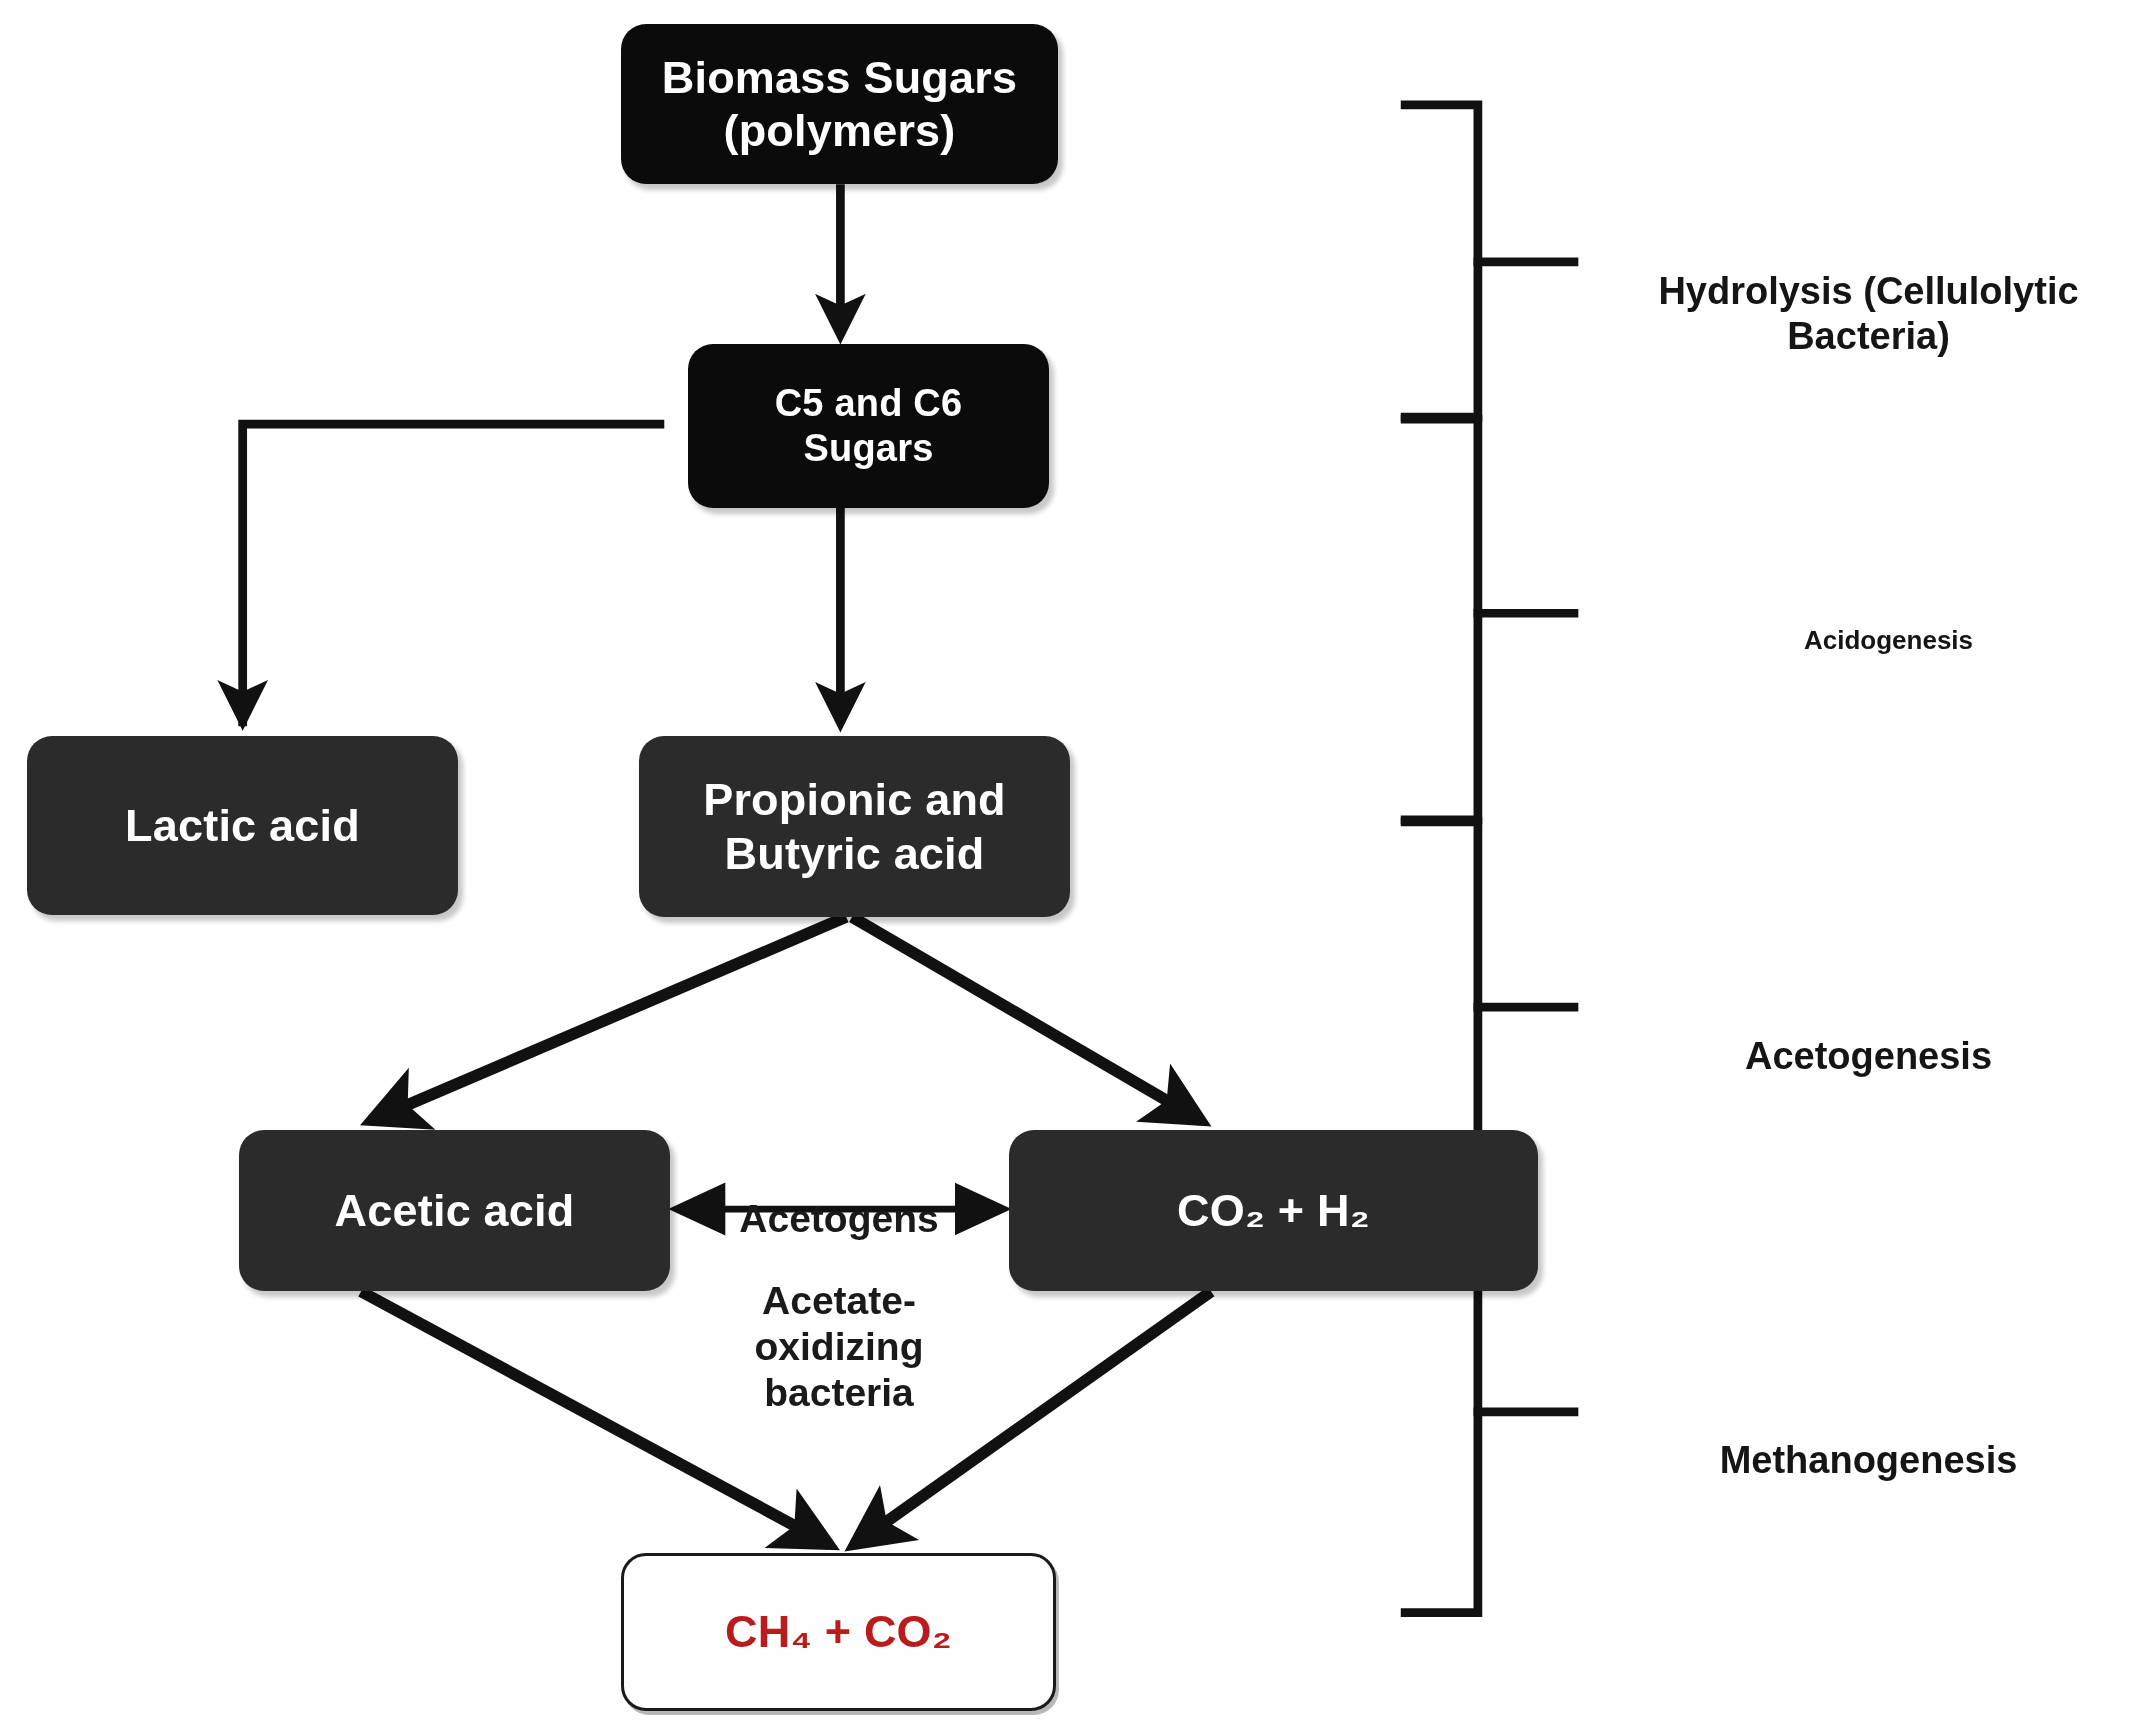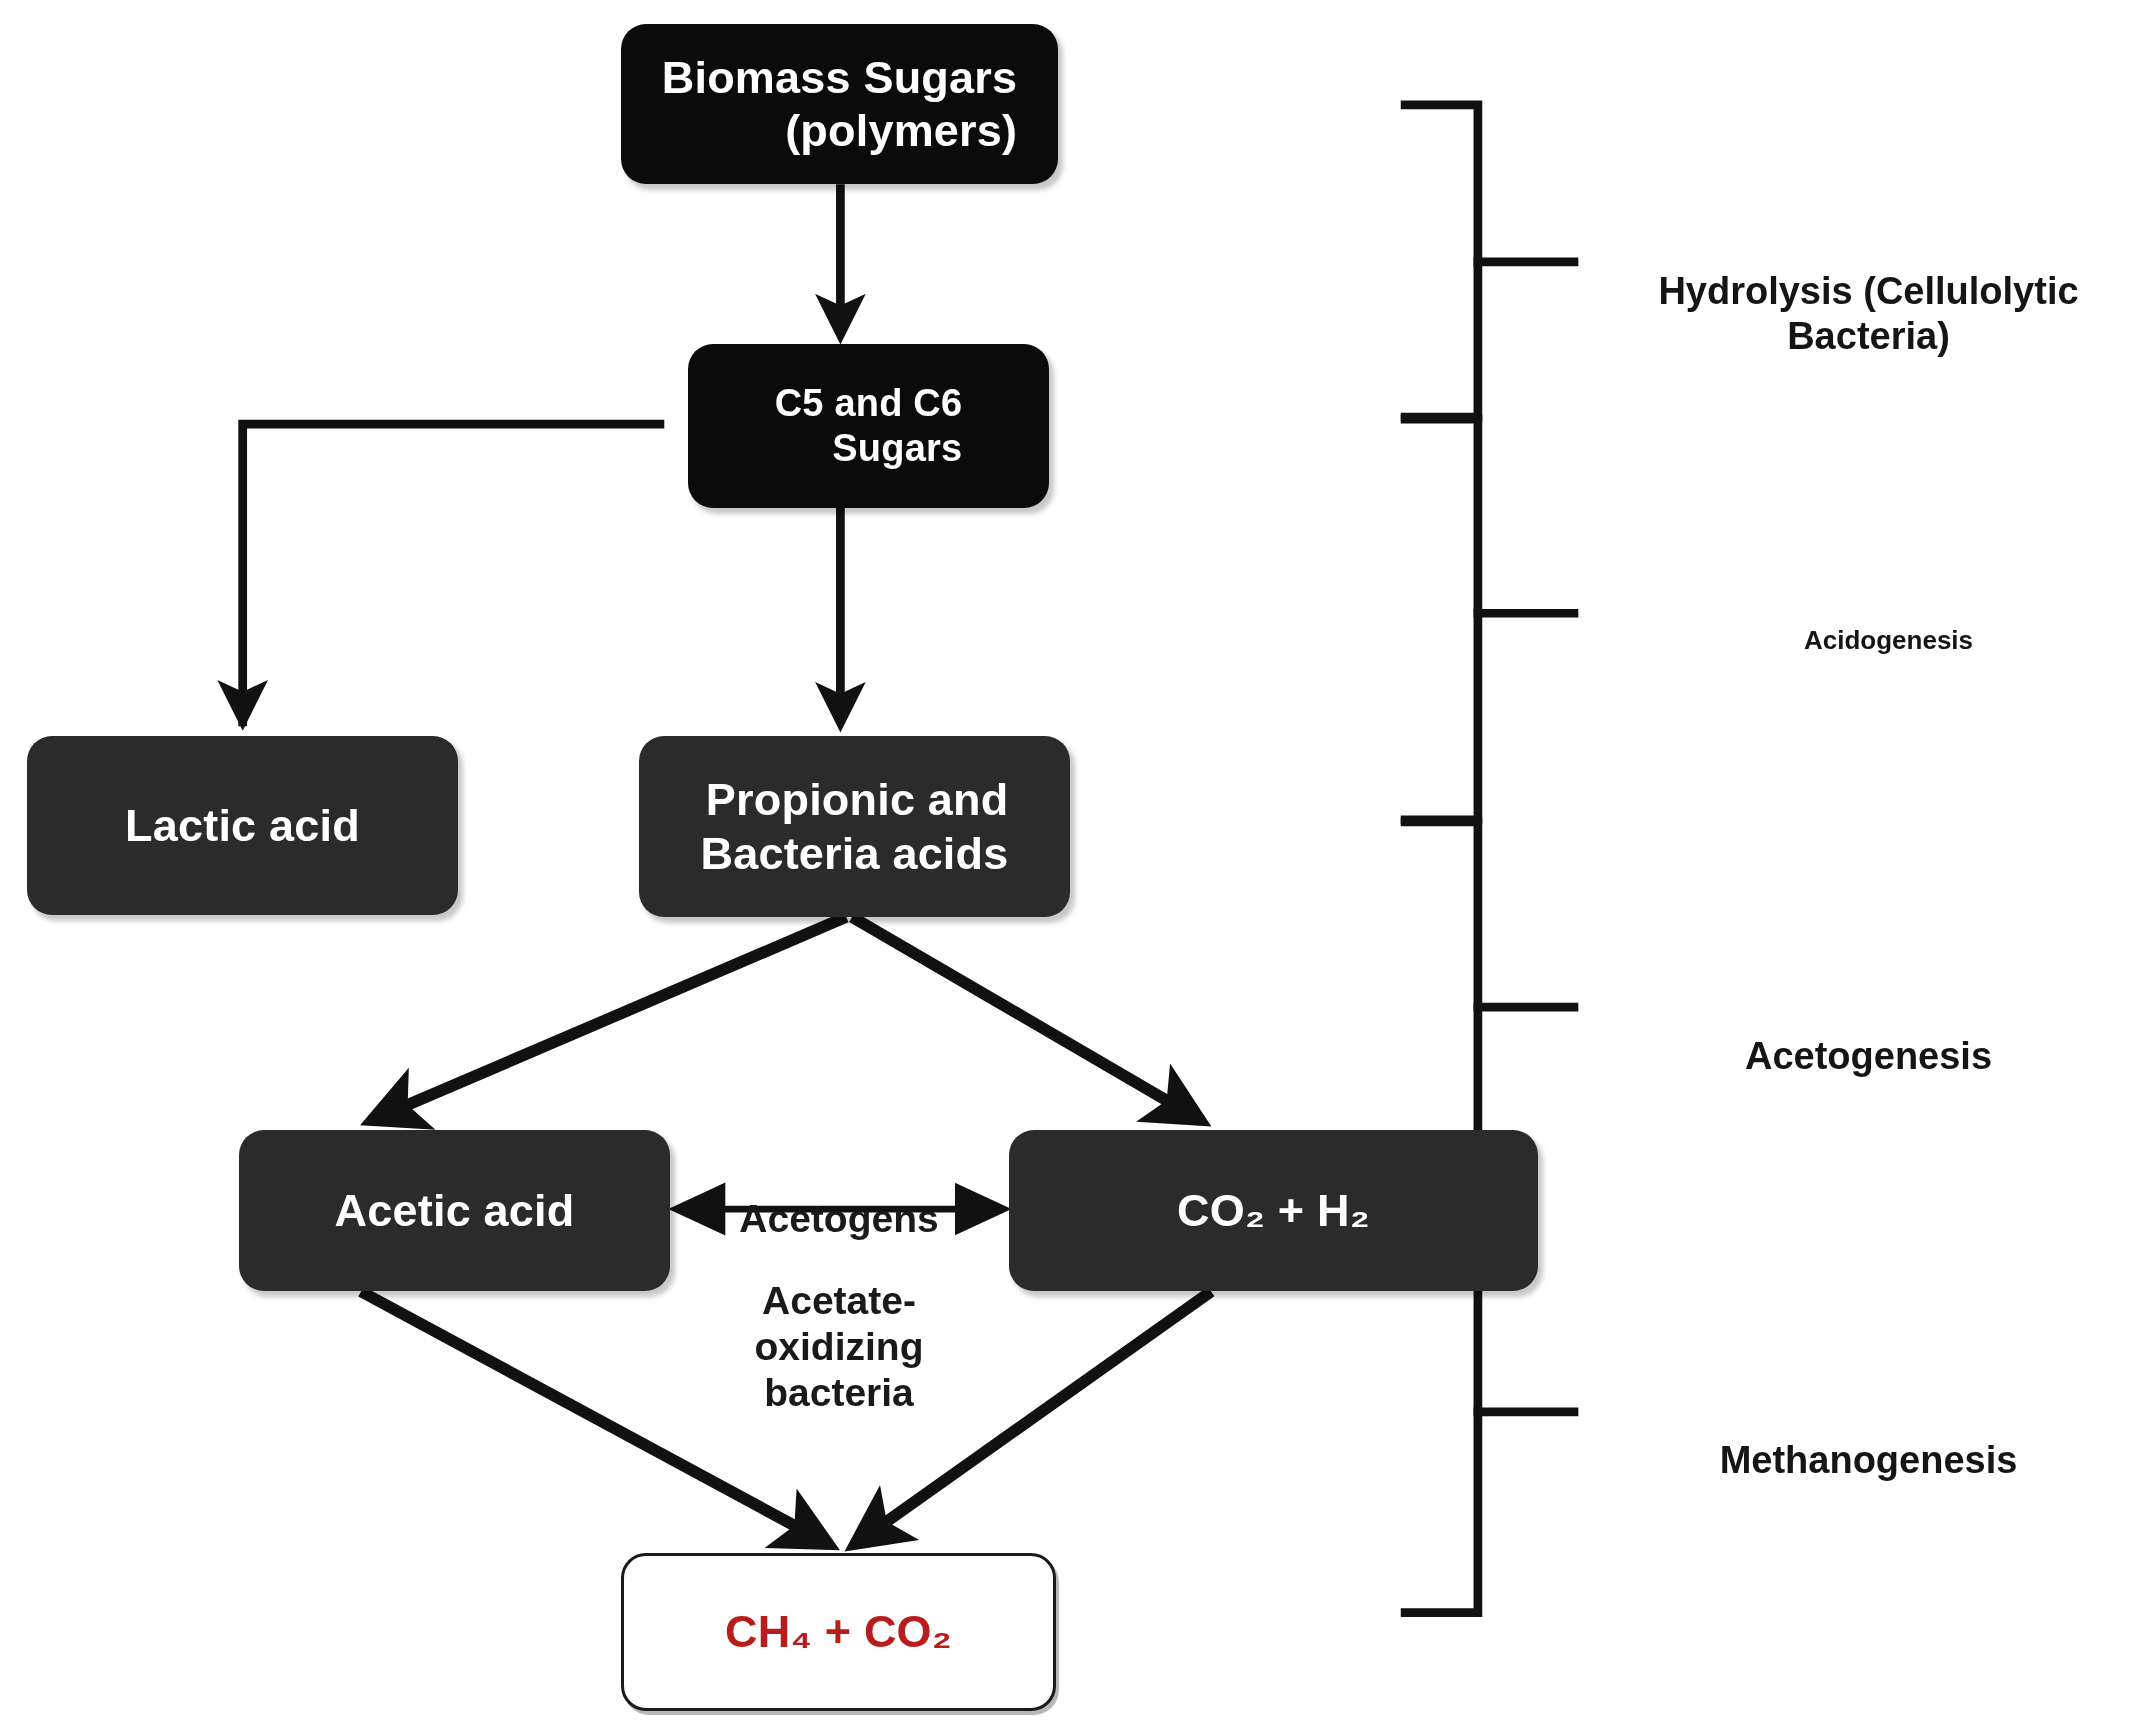--- a/index.html
+++ b/index.html
@@ -32,21 +32,21 @@
     justify-content: center;
     text-align: center;
     box-sizing: border-box;
     border-radius: 25px;
     color: #ffffff;
     font-weight: bold;
     line-height: 1.18;
     letter-spacing: 0.2px;
     z-index: 3;
   }
-  .node .label { display: block; white-space: pre-line; text-align: right; }
+  .node .label { display: block; white-space: pre-line; }
   .node-dark   { background: #2b2b2b; }
   .node-black  { background: #0b0b0b; }
   .node-white  {
     background: #fefefe;
     color: #b91c1c;
     border: 3.9px solid #1a1a1a;
     box-shadow: 2.9px 3.9px 0 rgba(0,0,0,0.28);
   }
   .node-shadow { box-shadow: 4.9px 5.8px 5.8px rgba(0,0,0,0.22); }
 
@@ -146,21 +146,21 @@
     <span class="label">C5 and C6
 Sugars</span>
   </div>
 
   <div class="node node-dark node-shadow" style="left:27px; top:736px; width:431px; height:179px; font-size:45px;">
     <span class="label">Lactic acid</span>
   </div>
 
   <div class="node node-dark node-shadow" style="left:639px; top:736px; width:431px; height:181px; font-size:45px;">
     <span class="label">Propionic and
-Bacteria acids</span>
+Butyric acid</span>
   </div>
 
   <div class="node node-dark node-shadow" style="left:239px; top:1130px; width:431px; height:161px; font-size:45px;">
     <span class="label">Acetic acid</span>
   </div>
 
   <div class="node node-dark node-shadow" style="left:1009px; top:1130px; width:529px; height:161px; font-size:45px;">
     <span class="label">CO₂ + H₂</span>
   </div>
 

